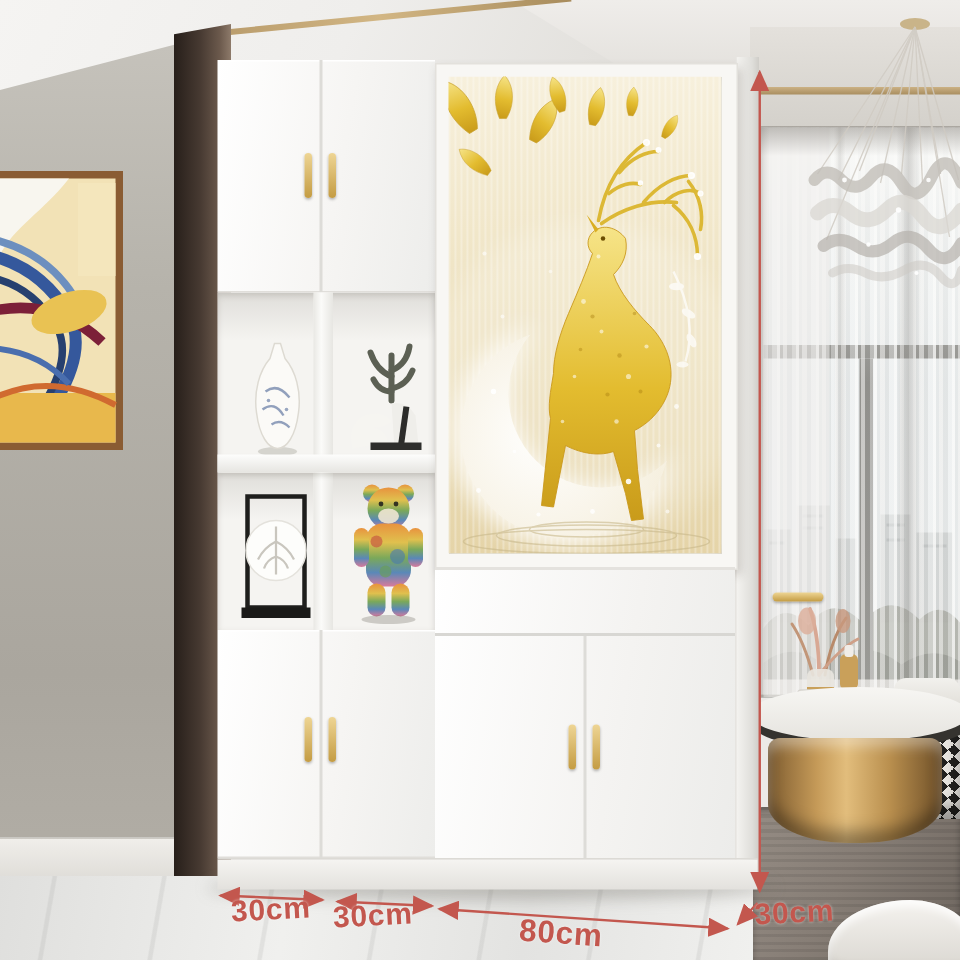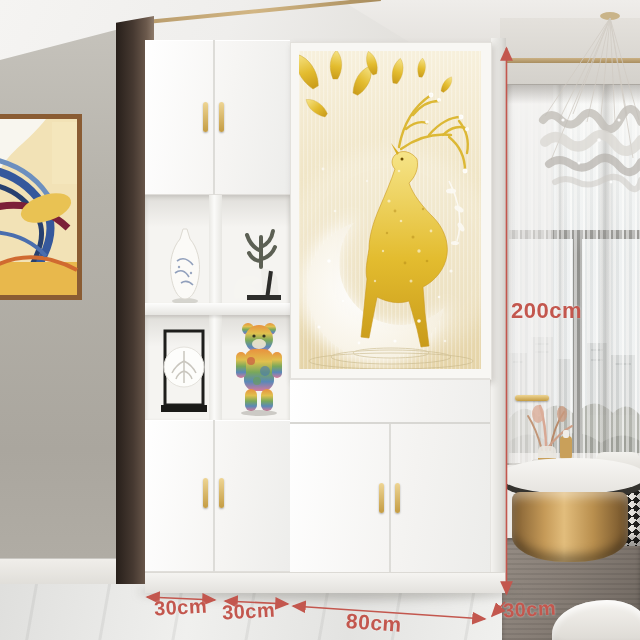--- a/index.html
+++ b/index.html
@@ -479,18 +479,17 @@
       </marker>
     </defs>
     <g stroke="#c3574e" stroke-width="1.6" fill="none">
       <path d="M506.5,48 L506.5,594" marker-start="url(#arr)" marker-end="url(#arr)"></path>
       <path d="M147,597 L215,600" marker-start="url(#arr)" marker-end="url(#arr)"></path>
       <path d="M225,601 L288,604" marker-start="url(#arr)" marker-end="url(#arr)"></path>
       <path d="M293,606 L485,619" marker-start="url(#arr)" marker-end="url(#arr)"></path>
       <path d="M505,602 L492,616" marker-end="url(#arr)"></path>
     </g>
   </svg>
-  <div class="dim-label l200">200cm</div>
   <div class="dim-label b1">30cm</div>
   <div class="dim-label b2">30cm</div>
   <div class="dim-label b3">80cm</div>
   <div class="dim-label b4">30cm</div>
 </div>
 
 </body></html>

